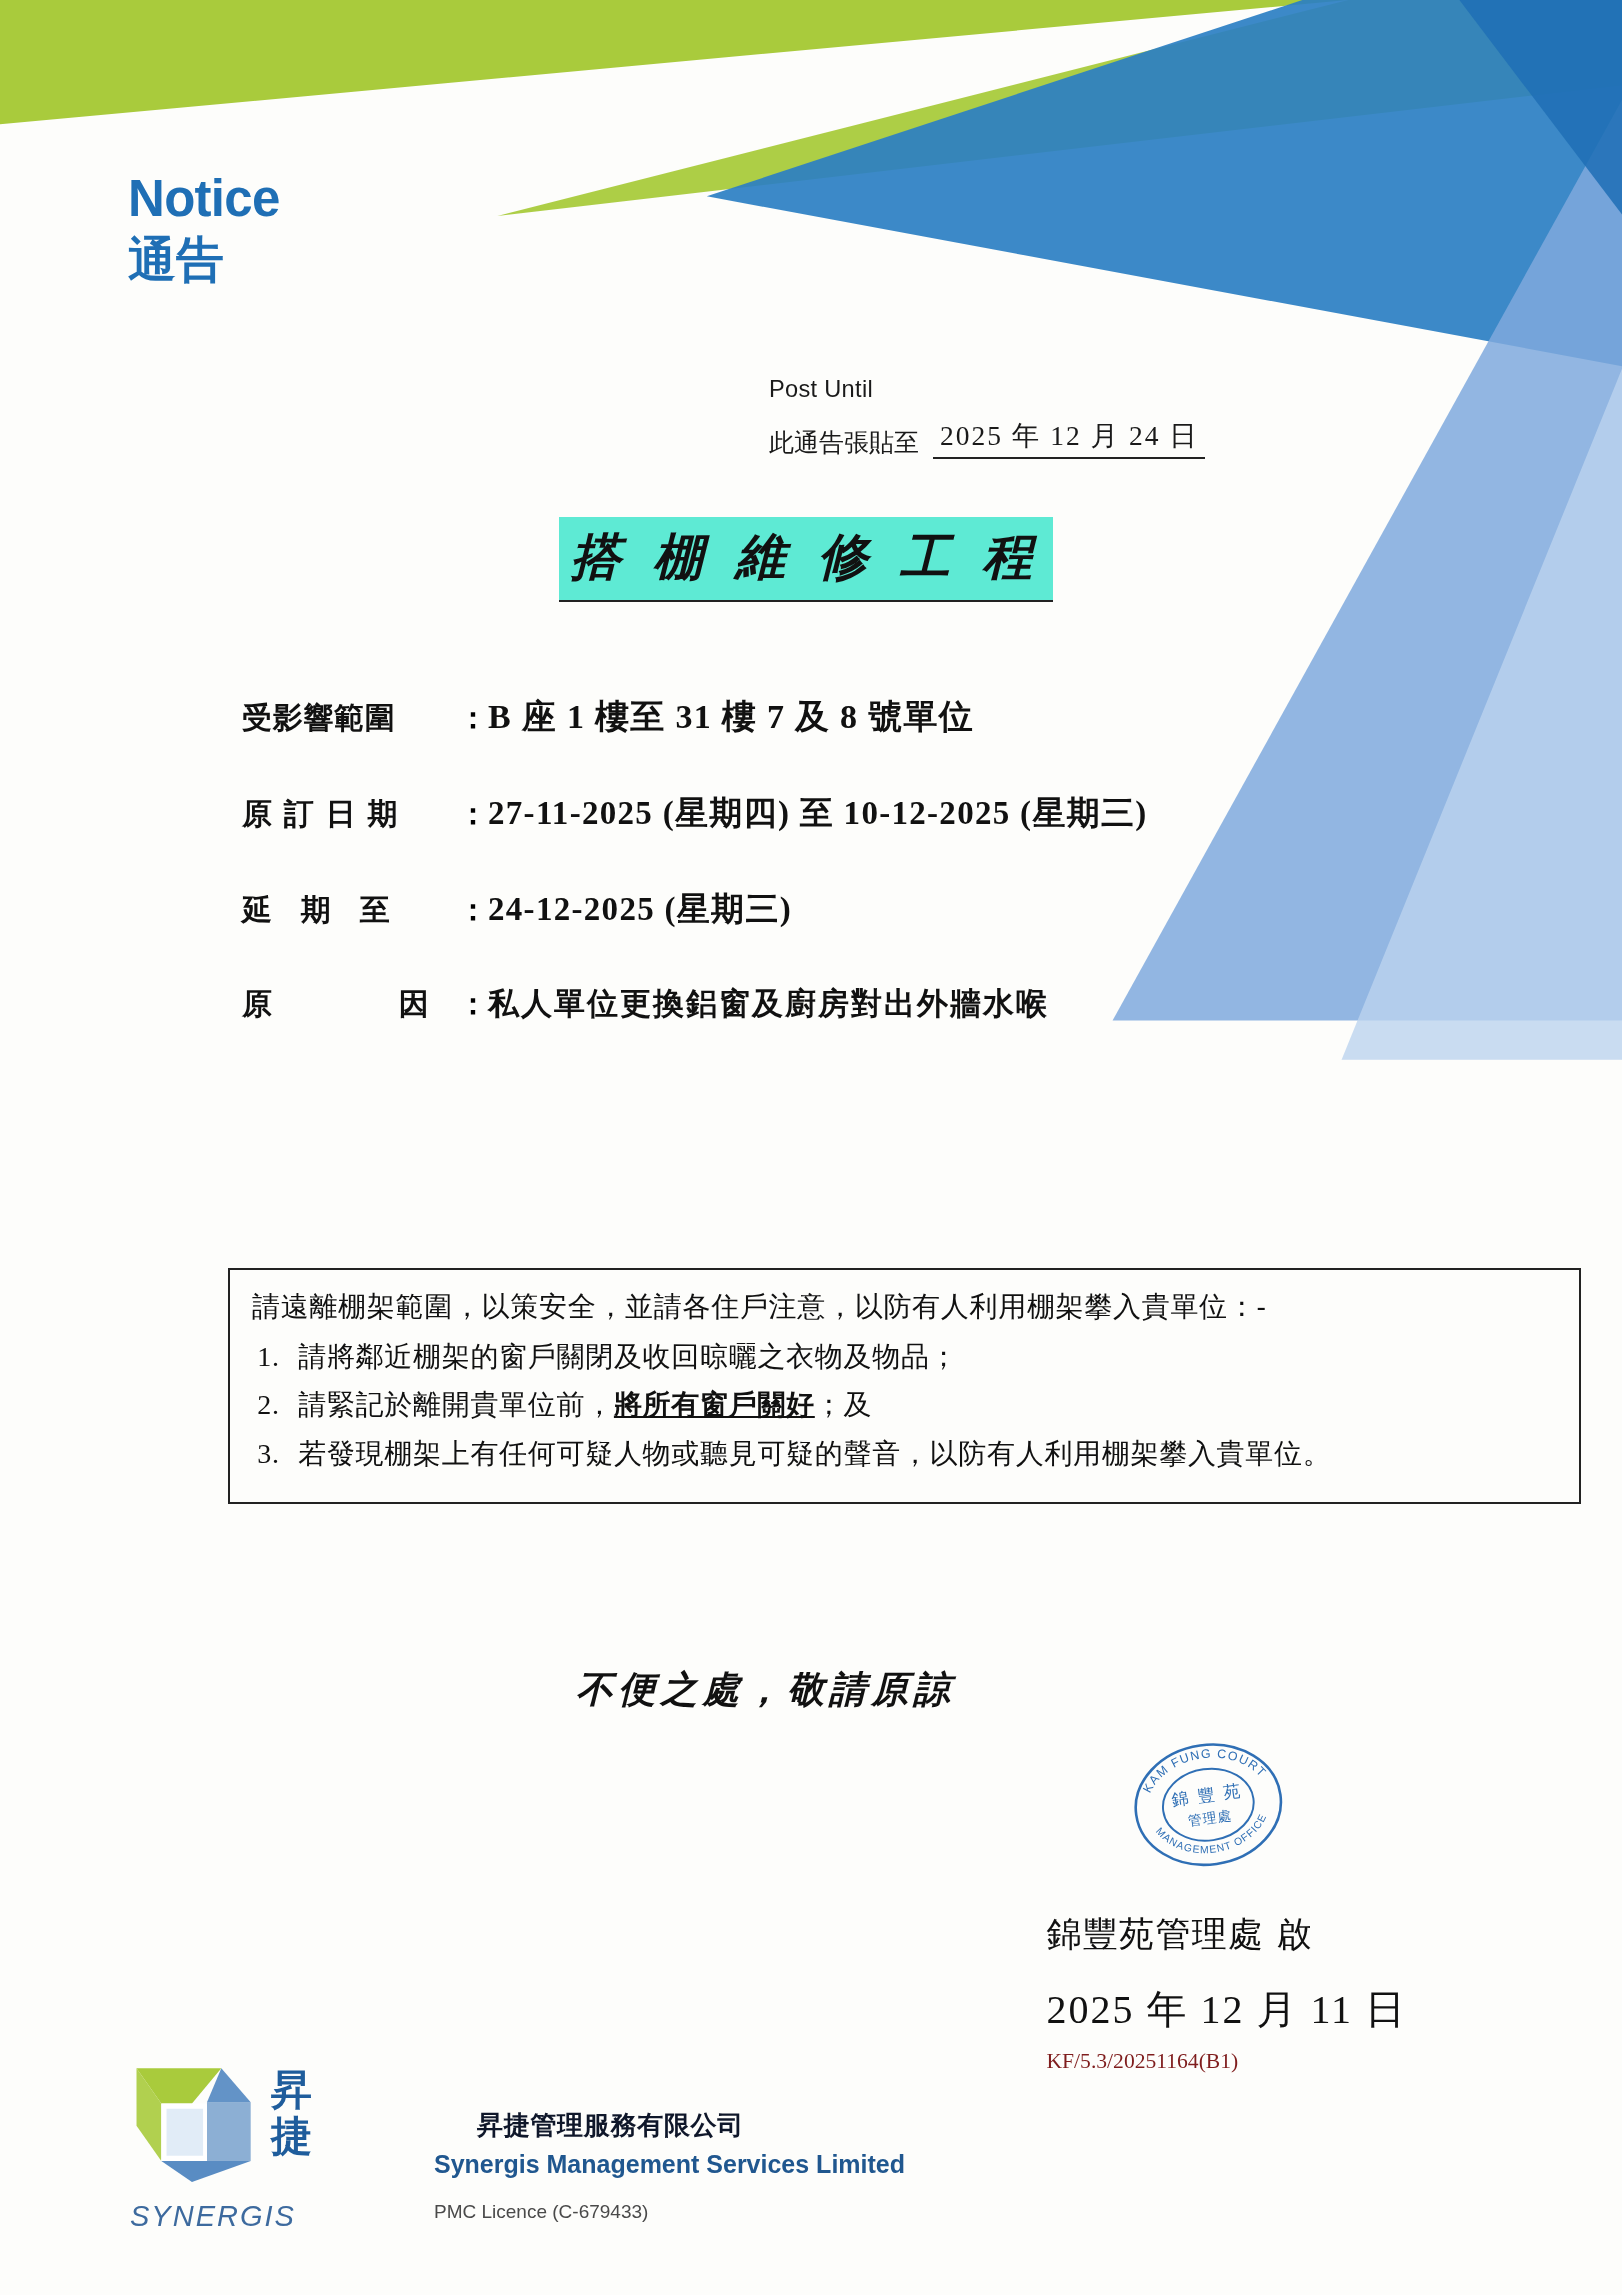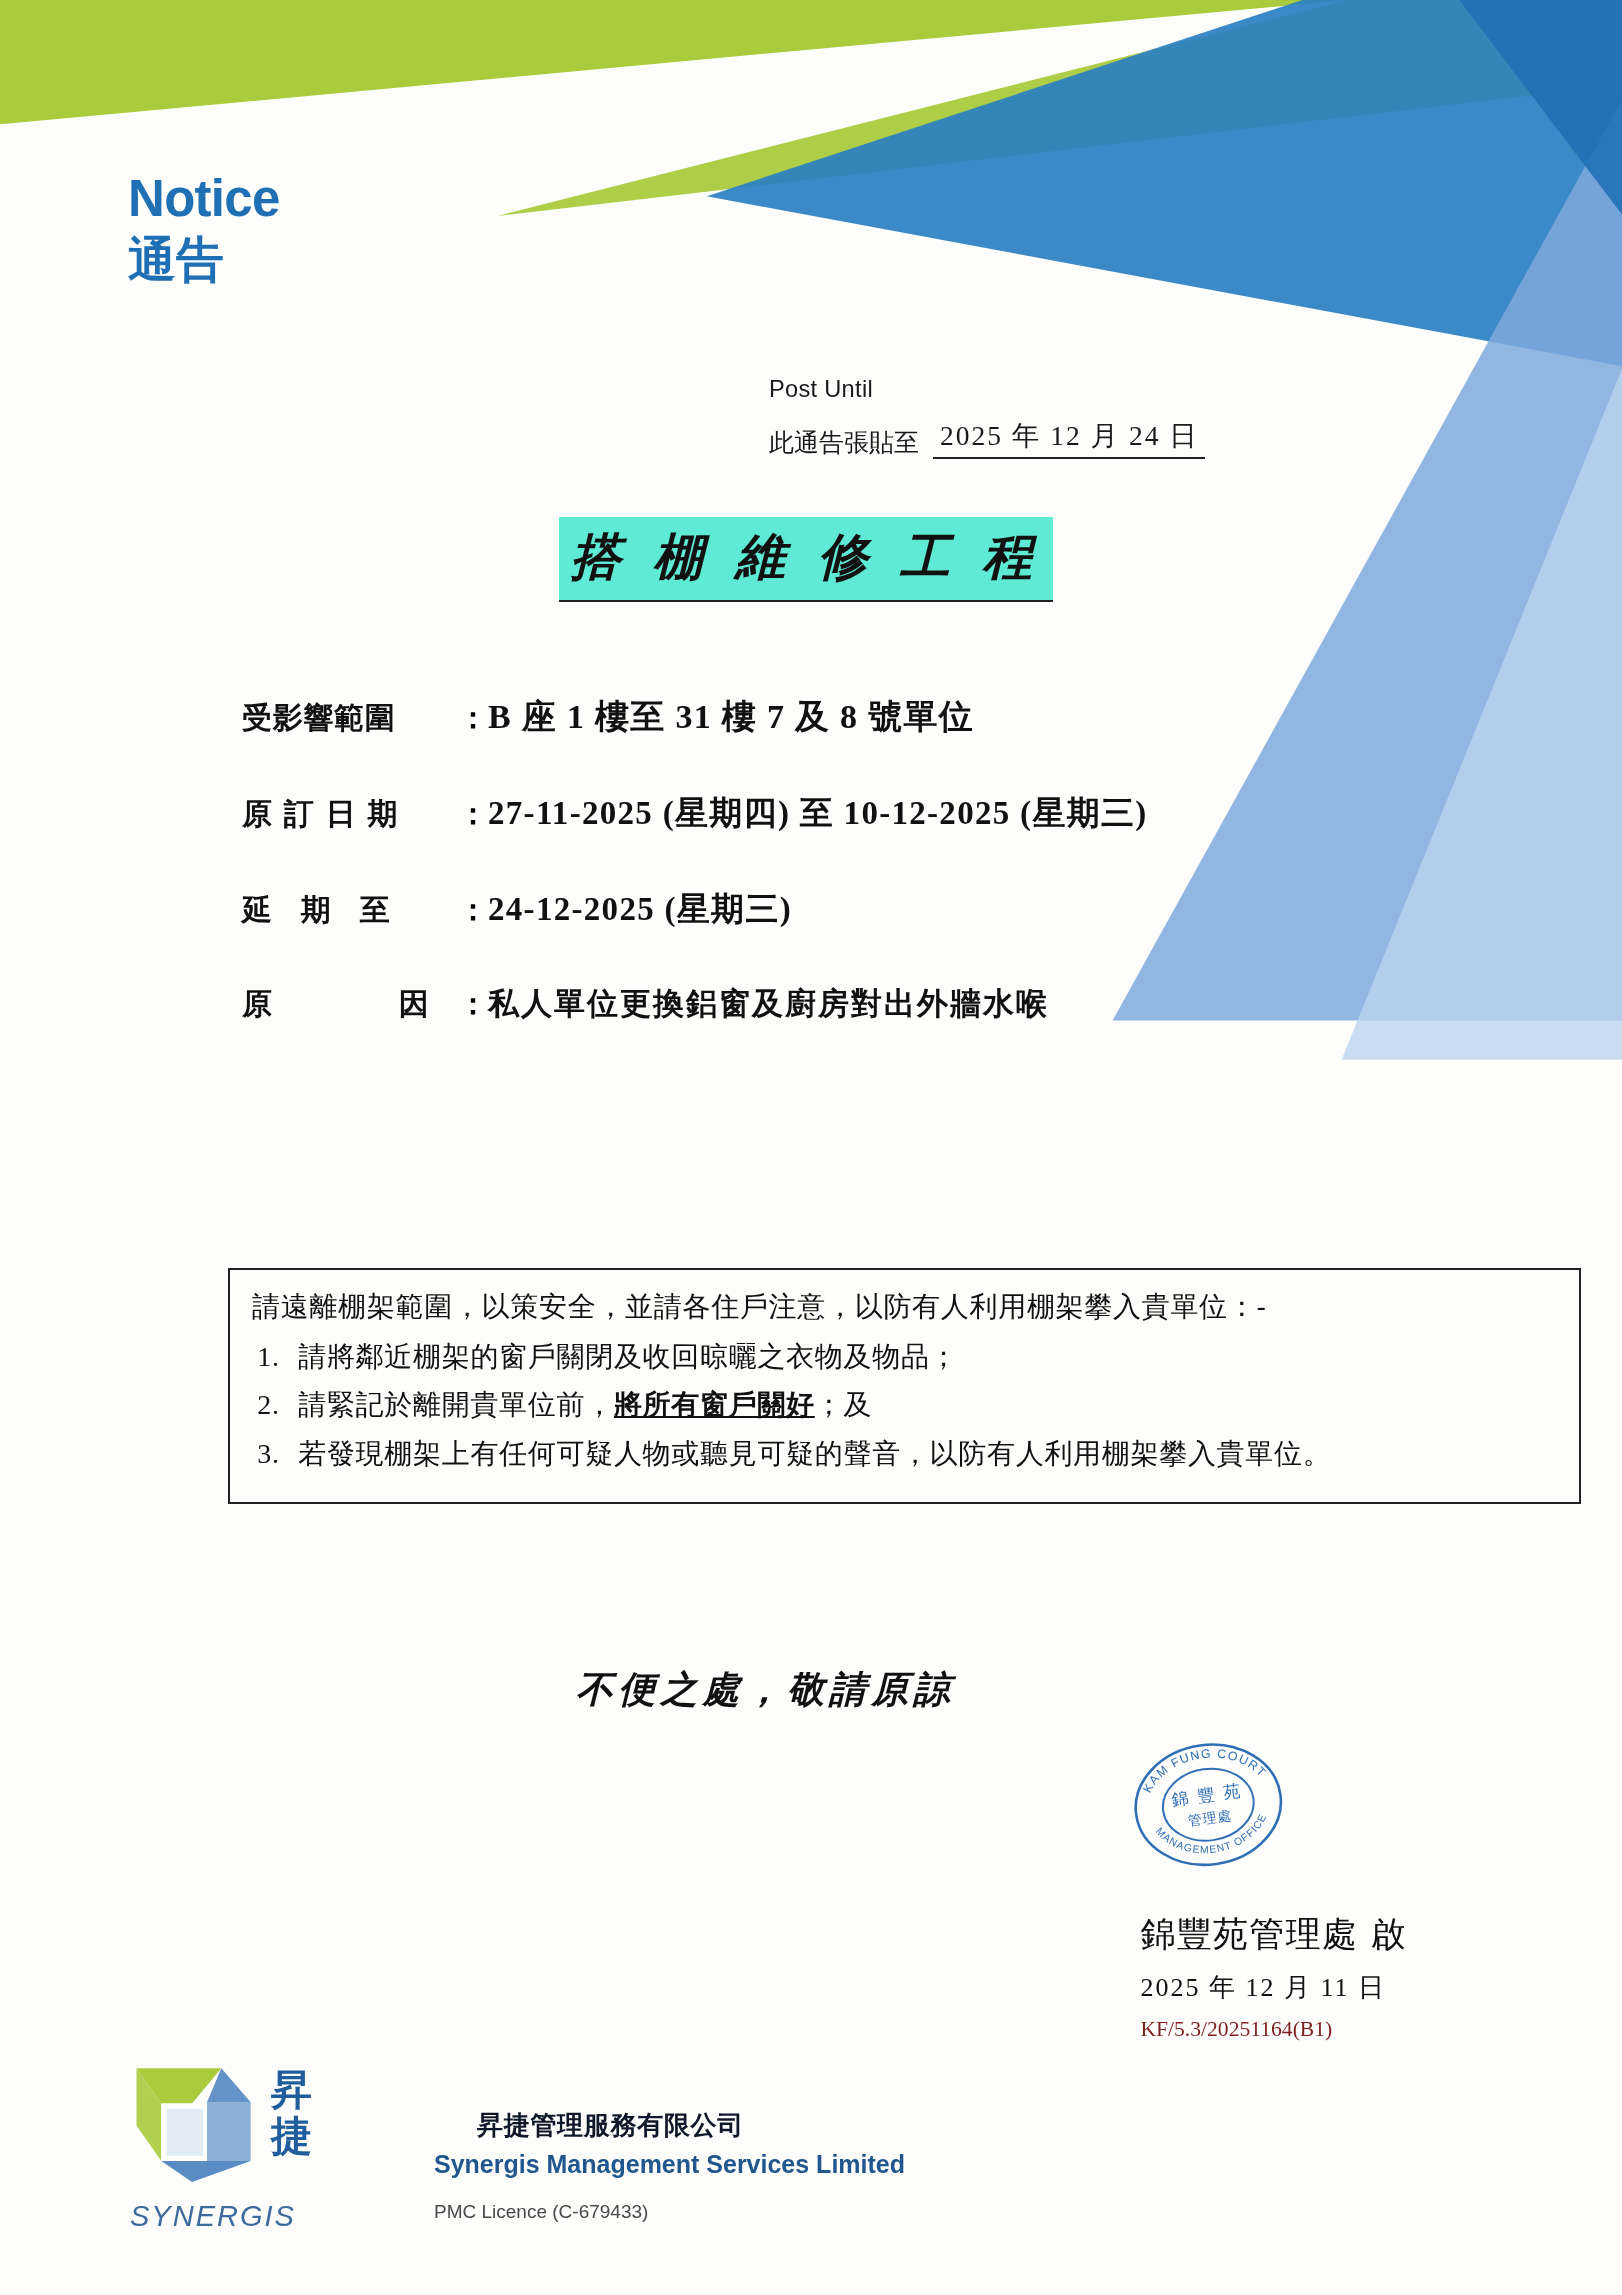--- a/index.html
+++ b/index.html
@@ -224,23 +224,23 @@
   }
   .signature .office {
     font-family: "DejaVu Serif", serif;
     font-size: 35px;
     letter-spacing: 1.3px;
     color: #111;
     white-space: nowrap;
   }
   .signature .date {
     font-family: "Liberation Serif", serif;
-    font-size: 26px;
+    font-size: 40px;
     letter-spacing: 2px;
-    margin-top: 12px;
+    margin-top: 24px;
     color: #111;
     white-space: nowrap;
   }
   .signature .ref {
     font-family: "Liberation Serif", serif;
     font-size: 21.6px;
     margin-top: 11.8px;
     color: #7f1d1d;
     text-align: left;
     white-space: nowrap;

